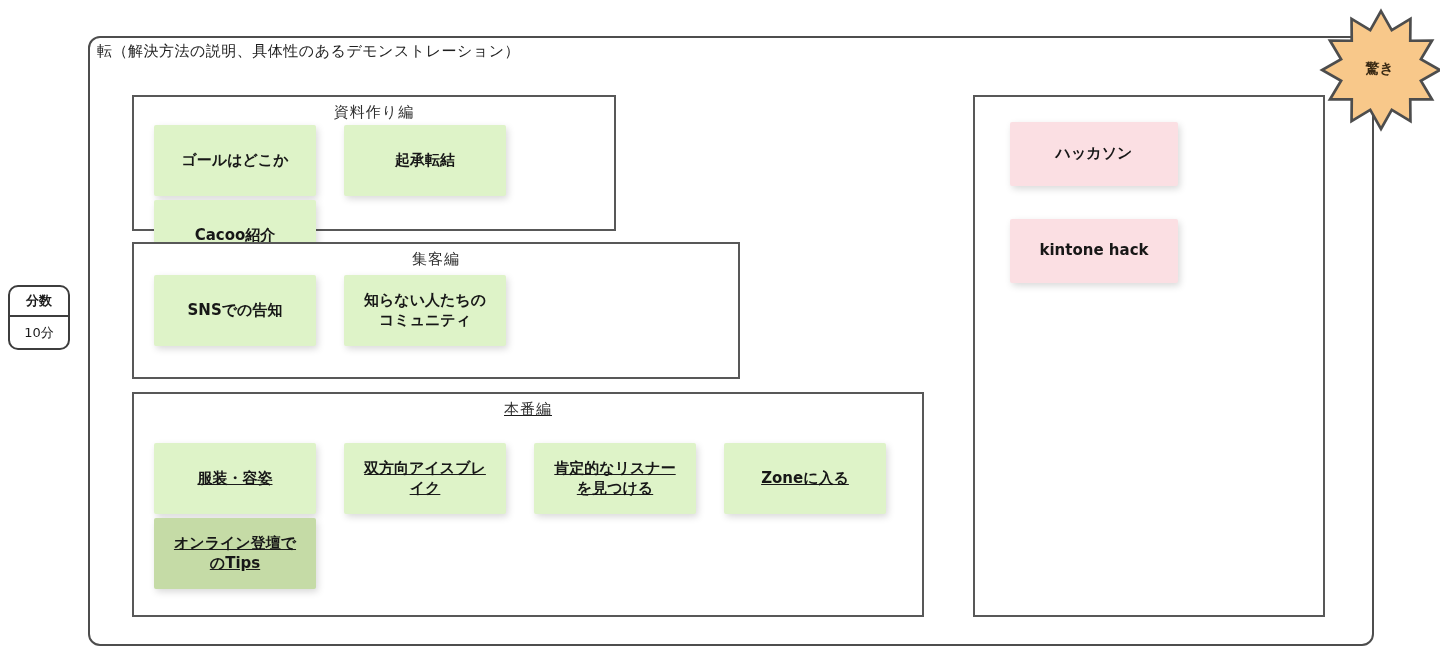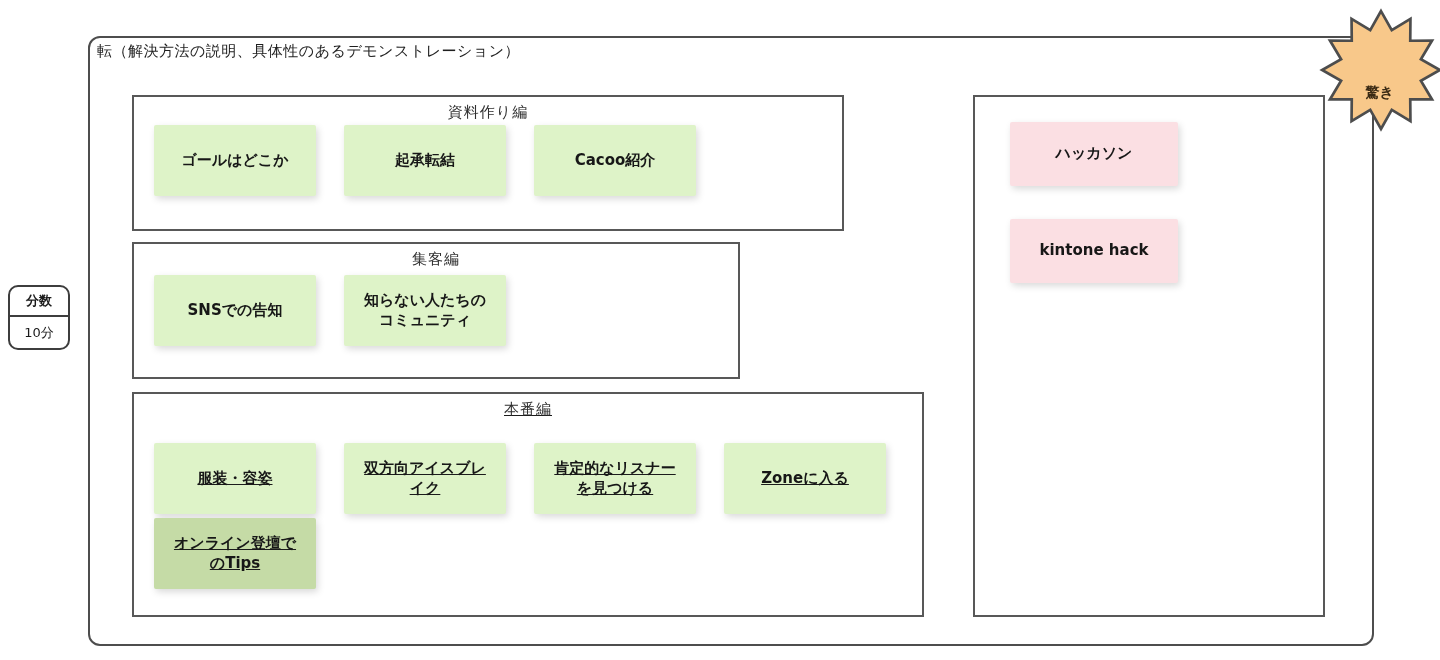--- a/index.html
+++ b/index.html
@@ -13,21 +13,21 @@
   body{font-family:"DejaVu Sans","Liberation Sans",sans-serif;color:#1b1b1b;}
   .stage{position:relative;width:1440px;height:660px;background:#ffffff;overflow:hidden;}
 
   
   .outer{position:absolute;left:88px;top:36px;width:1286px;height:610px;
          border:2px solid var(--line);border-radius:12px;background:#ffffff;box-sizing:border-box;}
   .outer-title{position:absolute;left:97px;top:42px;font-size:15px;color:#1f1f1f;letter-spacing:.5px;}
 
   
   .section{position:absolute;border:2px solid #585858;background:#ffffff;box-sizing:border-box;}
-  .box1{left:132px;top:95px;width:712px;height:136px;}
+  .box1{left:132px;top:95px;width:484px;height:136px;}
   .box2{left:132px;top:242px;width:608px;height:137px;}
   .box3{left:132px;top:392px;width:792px;height:225px;text-decoration:underline;}
   .case{left:973px;top:95px;width:352px;height:522px;}
   .section-title{text-align:center;padding-top:6px;font-size:15px;color:#2f2f2f;letter-spacing:1px;}
 
   
   .notes{display:flex;flex-wrap:wrap;gap:4px 28px;padding-left:20px;}
   .box1 .notes{margin-top:3px;}
   .box2 .notes{margin-top:6px;}
   .box3 .notes{margin-top:24px;}
@@ -45,21 +45,21 @@
        border-radius:10px;background:#ffffff;box-sizing:border-box;overflow:hidden;}
   .tag-label{height:28px;border-bottom:2px solid #3d3d3d;display:flex;align-items:center;
        justify-content:center;font-weight:bold;font-size:13px;}
   .tag-value{height:31px;display:flex;align-items:center;justify-content:center;font-size:13px;}
 
   
   .burst{position:absolute;left:1318px;top:8px;width:126px;height:124px;z-index:5;}
   .burst svg{width:100%;height:100%;display:block;}
   .burst polygon{fill:var(--burst);stroke:var(--line);stroke-width:2.6;stroke-linejoin:miter;}
   .burst-label{position:absolute;left:50%;top:50%;transform:translate(-55%,-58%);
-       font-weight:bold;font-size:14px;color:#3a2a14;margin-top:24px;}
+       font-weight:bold;font-size:14px;color:#3a2a14;}
 </style>
 </head>
 <body>
 
 <div class="stage">
 
   <div class="outer"></div>
   <div class="outer-title">転（解決方法の説明、具体性のあるデモンストレーション）</div>
 
   <div class="section box1">

